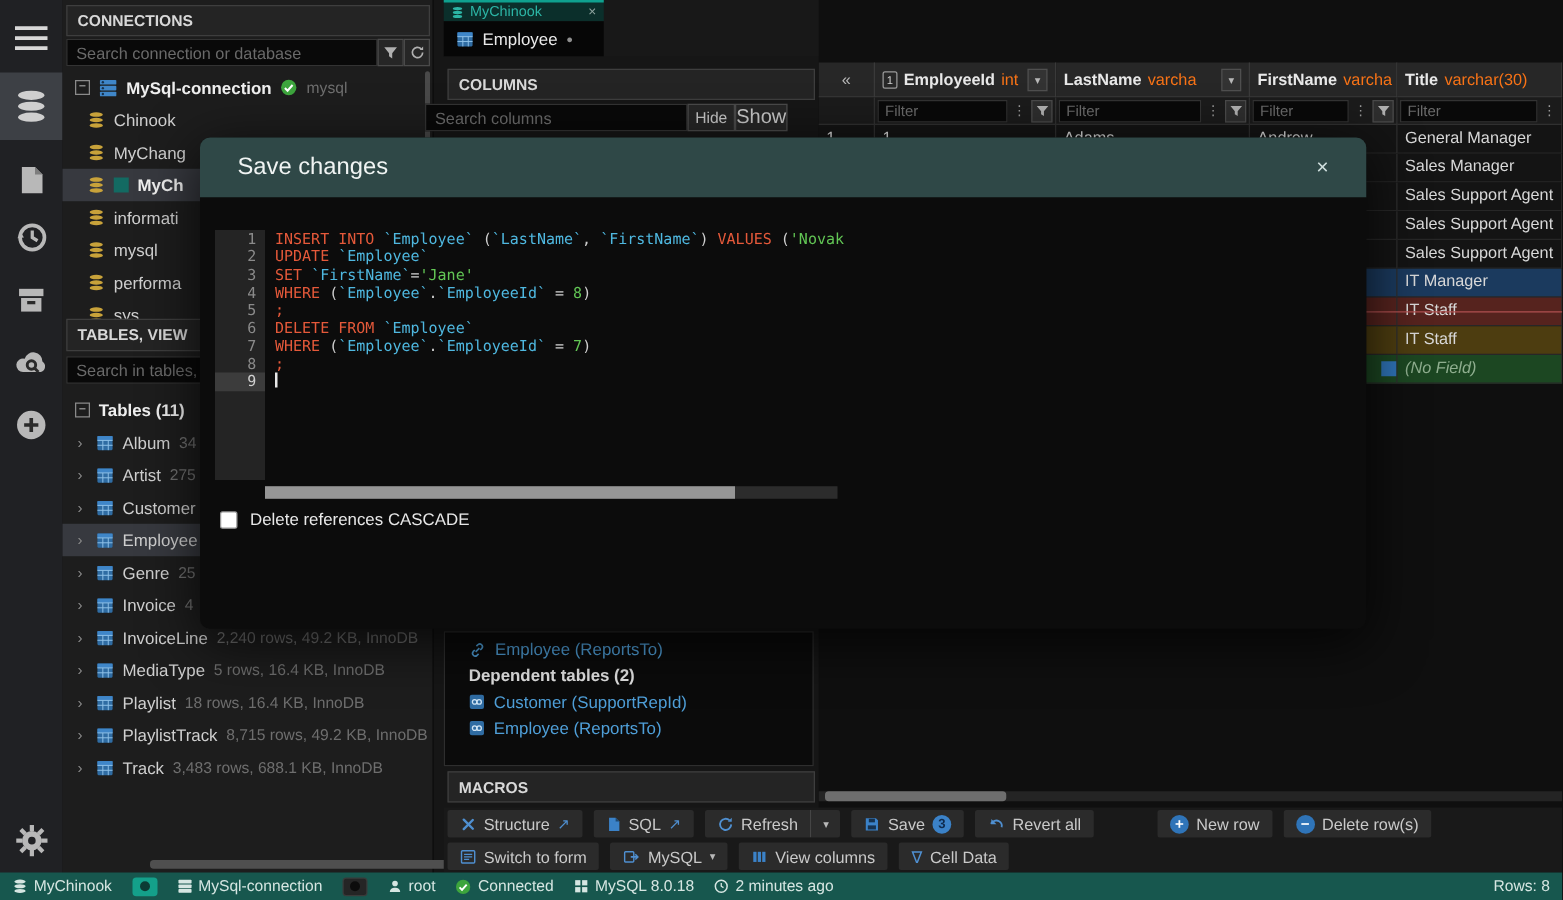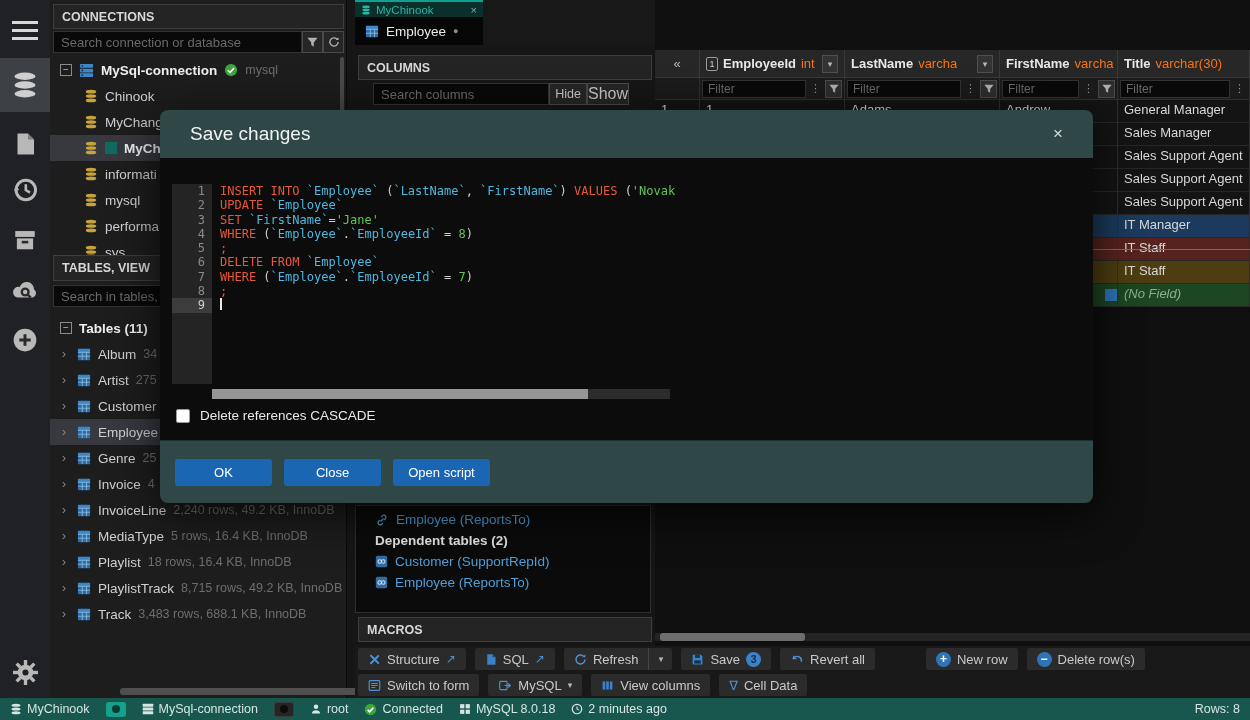--- a/index.html
+++ b/index.html
@@ -19,21 +19,21 @@
   .panel-hdr{position:absolute;background:#242424;border:1px solid #3e3e3e;color:#d8d8d8;font-weight:bold;
              font-size:12.5px;display:flex;align-items:center;padding:0 8px;height:25px;white-space:nowrap;overflow:hidden;}
   .search-row{position:absolute;display:flex;gap:0;}
   .search-input{background:#090909;border:1px solid #333;color:#dcdcdc;font-size:13px;height:22px;padding:0 7px;
                 font-family:inherit;outline:none;min-width:0;}
   .search-input::placeholder{color:#6a6a6a;}
   .sq-btn{height:22px;width:21px;background:#262626;border:1px solid #4a4a4a;color:#c8c8c8;display:flex;
           align-items:center;justify-content:center;cursor:pointer;flex:none;}
   .tree-row{position:absolute;left:0;width:100%;height:26px;display:flex;align-items:center;gap:7px;padding-left:10px;
             color:#cfcfcf;font-size:13.5px;cursor:pointer;white-space:nowrap;overflow:hidden;}
-  .tree-row.lvl1{padding-left:34px;}
+  .tree-row.lvl1{padding-left:20px;}
   .tree-row.selected{background:#37393f;}
   .t-meta{color:#6e6e6e;font-size:12.5px;}
   .boldtxt{font-weight:bold;color:#efefef;}
   .expander{width:12px;height:12px;border:1px solid #8a8a8a;color:#c0c0c0;font-size:10px;line-height:10px;
             text-align:center;flex:none;cursor:pointer;}
   .teal-sq{width:12px;height:12px;background:#136a62;flex:none;}
   .chev{color:#8a8a8a;font-size:12px;width:8px;flex:none;}
   .vscroll{position:absolute;right:2px;top:57px;width:4px;height:95px;background:#494949;border-radius:2px;}
   .hscroll-left{position:absolute;left:70px;top:688px;width:272px;height:7px;background:#4f4f4f;border-radius:3px;}
 
@@ -486,21 +486,21 @@
       <span class="tab-dot">●</span>
     </div>
     <div class="plus-btn">
         <span>+</span>
       </div>
   </div>
 
   <div class="panel-hdr" style="left:358px;top:55px;width:294px">
     <span>COLUMNS</span>
   </div>
-  <div class="search-row" style="left:373px;top:83px;width:256px">
+  <div class="search-row" style="left:340px;top:83px;width:290px">
     <input class="search-input" style="flex: 1 1 0%;" placeholder="Search columns">
     <div class="sq-btn" style="width:38px;font-size:12.5px">
       <span>Hide</span>
     </div>
     <div class="sq-btn" style="width:42px;font-size:16px">
       <span>Show</span>
     </div>
   </div>
 
   <div class="refbox">
@@ -851,20 +851,15 @@
         </div>
       </div>
       <div class="modal-hscroll">
         <div class="thumb"></div>
       </div>
       <div class="cascade-row">
         <div class="checkbox"></div>
         <span class="cascade-label">Delete references CASCADE</span>
       </div>
     </div>
-    <div class="modal-footer">
-      <button class="m-btn">OK</button>
-      <button class="m-btn">Close</button>
-      <button class="m-btn">Open script</button>
-    </div>
   </div>
 
 </div>
 
 </body></html>

